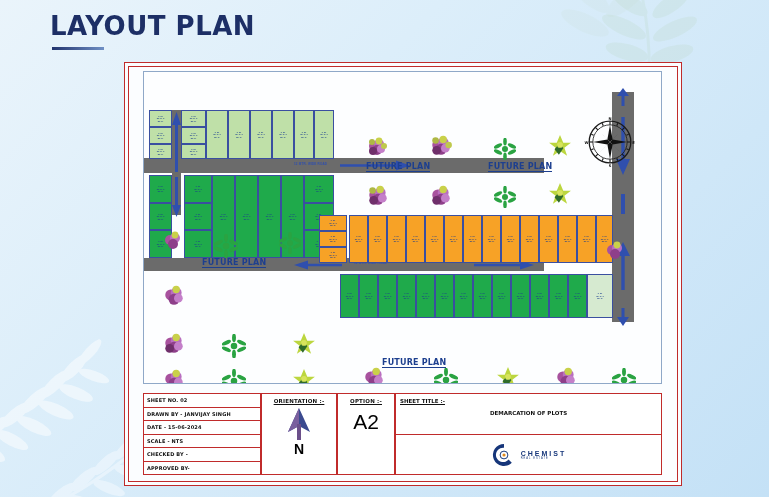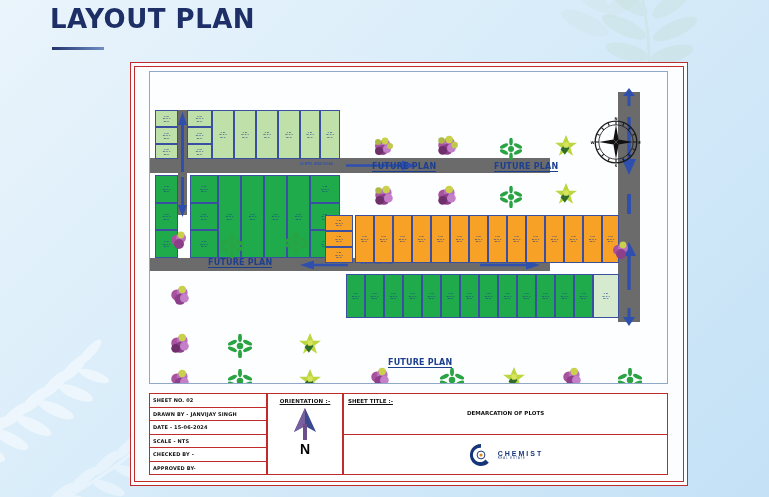--- a/index.html
+++ b/index.html
@@ -15,34 +15,34 @@
 
   
   .bg-deco { position: absolute; pointer-events: none; }
   #fern-left  { left: -30px; top: 300px; width: 200px; height: 230px; opacity: .55; }
   #fern-left2 { left: 10px;  top: 400px; width: 190px; height: 160px; opacity: .45; }
   #leaf-top   { right: 40px; top: -28px; width: 150px; height: 120px; opacity: .30; }
   #leaf-top2  { right: 100px; top: -45px; width: 120px; height: 110px; opacity: .22; }
 
   
   #page-title {
-    position: absolute; left: 50px; top: 4px;
+    position: absolute; left: 50px; top: 11px;
     font-size: 26px; font-weight: bold; letter-spacing: .5px;
     color: #1d2f66;
     font-family: "DejaVu Sans", sans-serif;
   }
   #title-underline {
     position: absolute; left: 52px; top: 47px;
     width: 52px; height: 3px;
     background: linear-gradient(90deg,#22346e,#6f8fc4);
   }
 
   
   #sheet-frame {
-    position: absolute; left: 130px; top: 62px;
+    position: absolute; left: 124px; top: 62px;
     width: 558px; height: 424px;
     border: 1.5px solid #c02b2b;
     background: #fbfdff;
   }
   #sheet-frame-inner {
     position: absolute; left: 3px; top: 3px; right: 3px; bottom: 3px;
     border: 1.5px solid #c02b2b;
   }
 
   
@@ -855,20 +855,24 @@
     <div class="tb-cell" id="tb-orient-cell">
       <div class="tb-head">ORIENTATION :-</div>
       <svg id="north-arrow" width="32" height="36" viewBox="0 0 32 36">
         <polygon points="16,2 27,26 16,20 5,26" fill="#3b4a8f"></polygon>
         <polygon points="16,2 16,20 5,26" fill="#7a5f9e"></polygon>
         <rect x="14" y="18" width="4" height="16" fill="#6b4f8a"></rect>
       </svg>
       <div id="north-letter">N</div>
     </div>
 
+    <div class="tb-cell" id="tb-option-cell">
+      <div class="tb-head">OPTION :-</div>
+      <div id="option-value">A2</div>
+    </div>
 
     <div id="tb-right-col">
       <div id="tb-sheettitle-cell">
         <div id="sheet-title-head">SHEET TITLE :-</div>
         <div id="sheet-title-value">DEMARCATION OF PLOTS</div>
       </div>
       <div id="tb-brand-cell">
         <svg width="26" height="26" viewBox="0 0 40 40" style="margin-right:4px;">
           <path d="M20 3 A17 17 0 1 0 32 32 L27 27 A11 11 0 1 1 20 9 Z" fill="#16367a"></path>
           <circle cx="20" cy="20" r="6" fill="#ffffff" stroke="#16367a" stroke-width="1.5"></circle>

